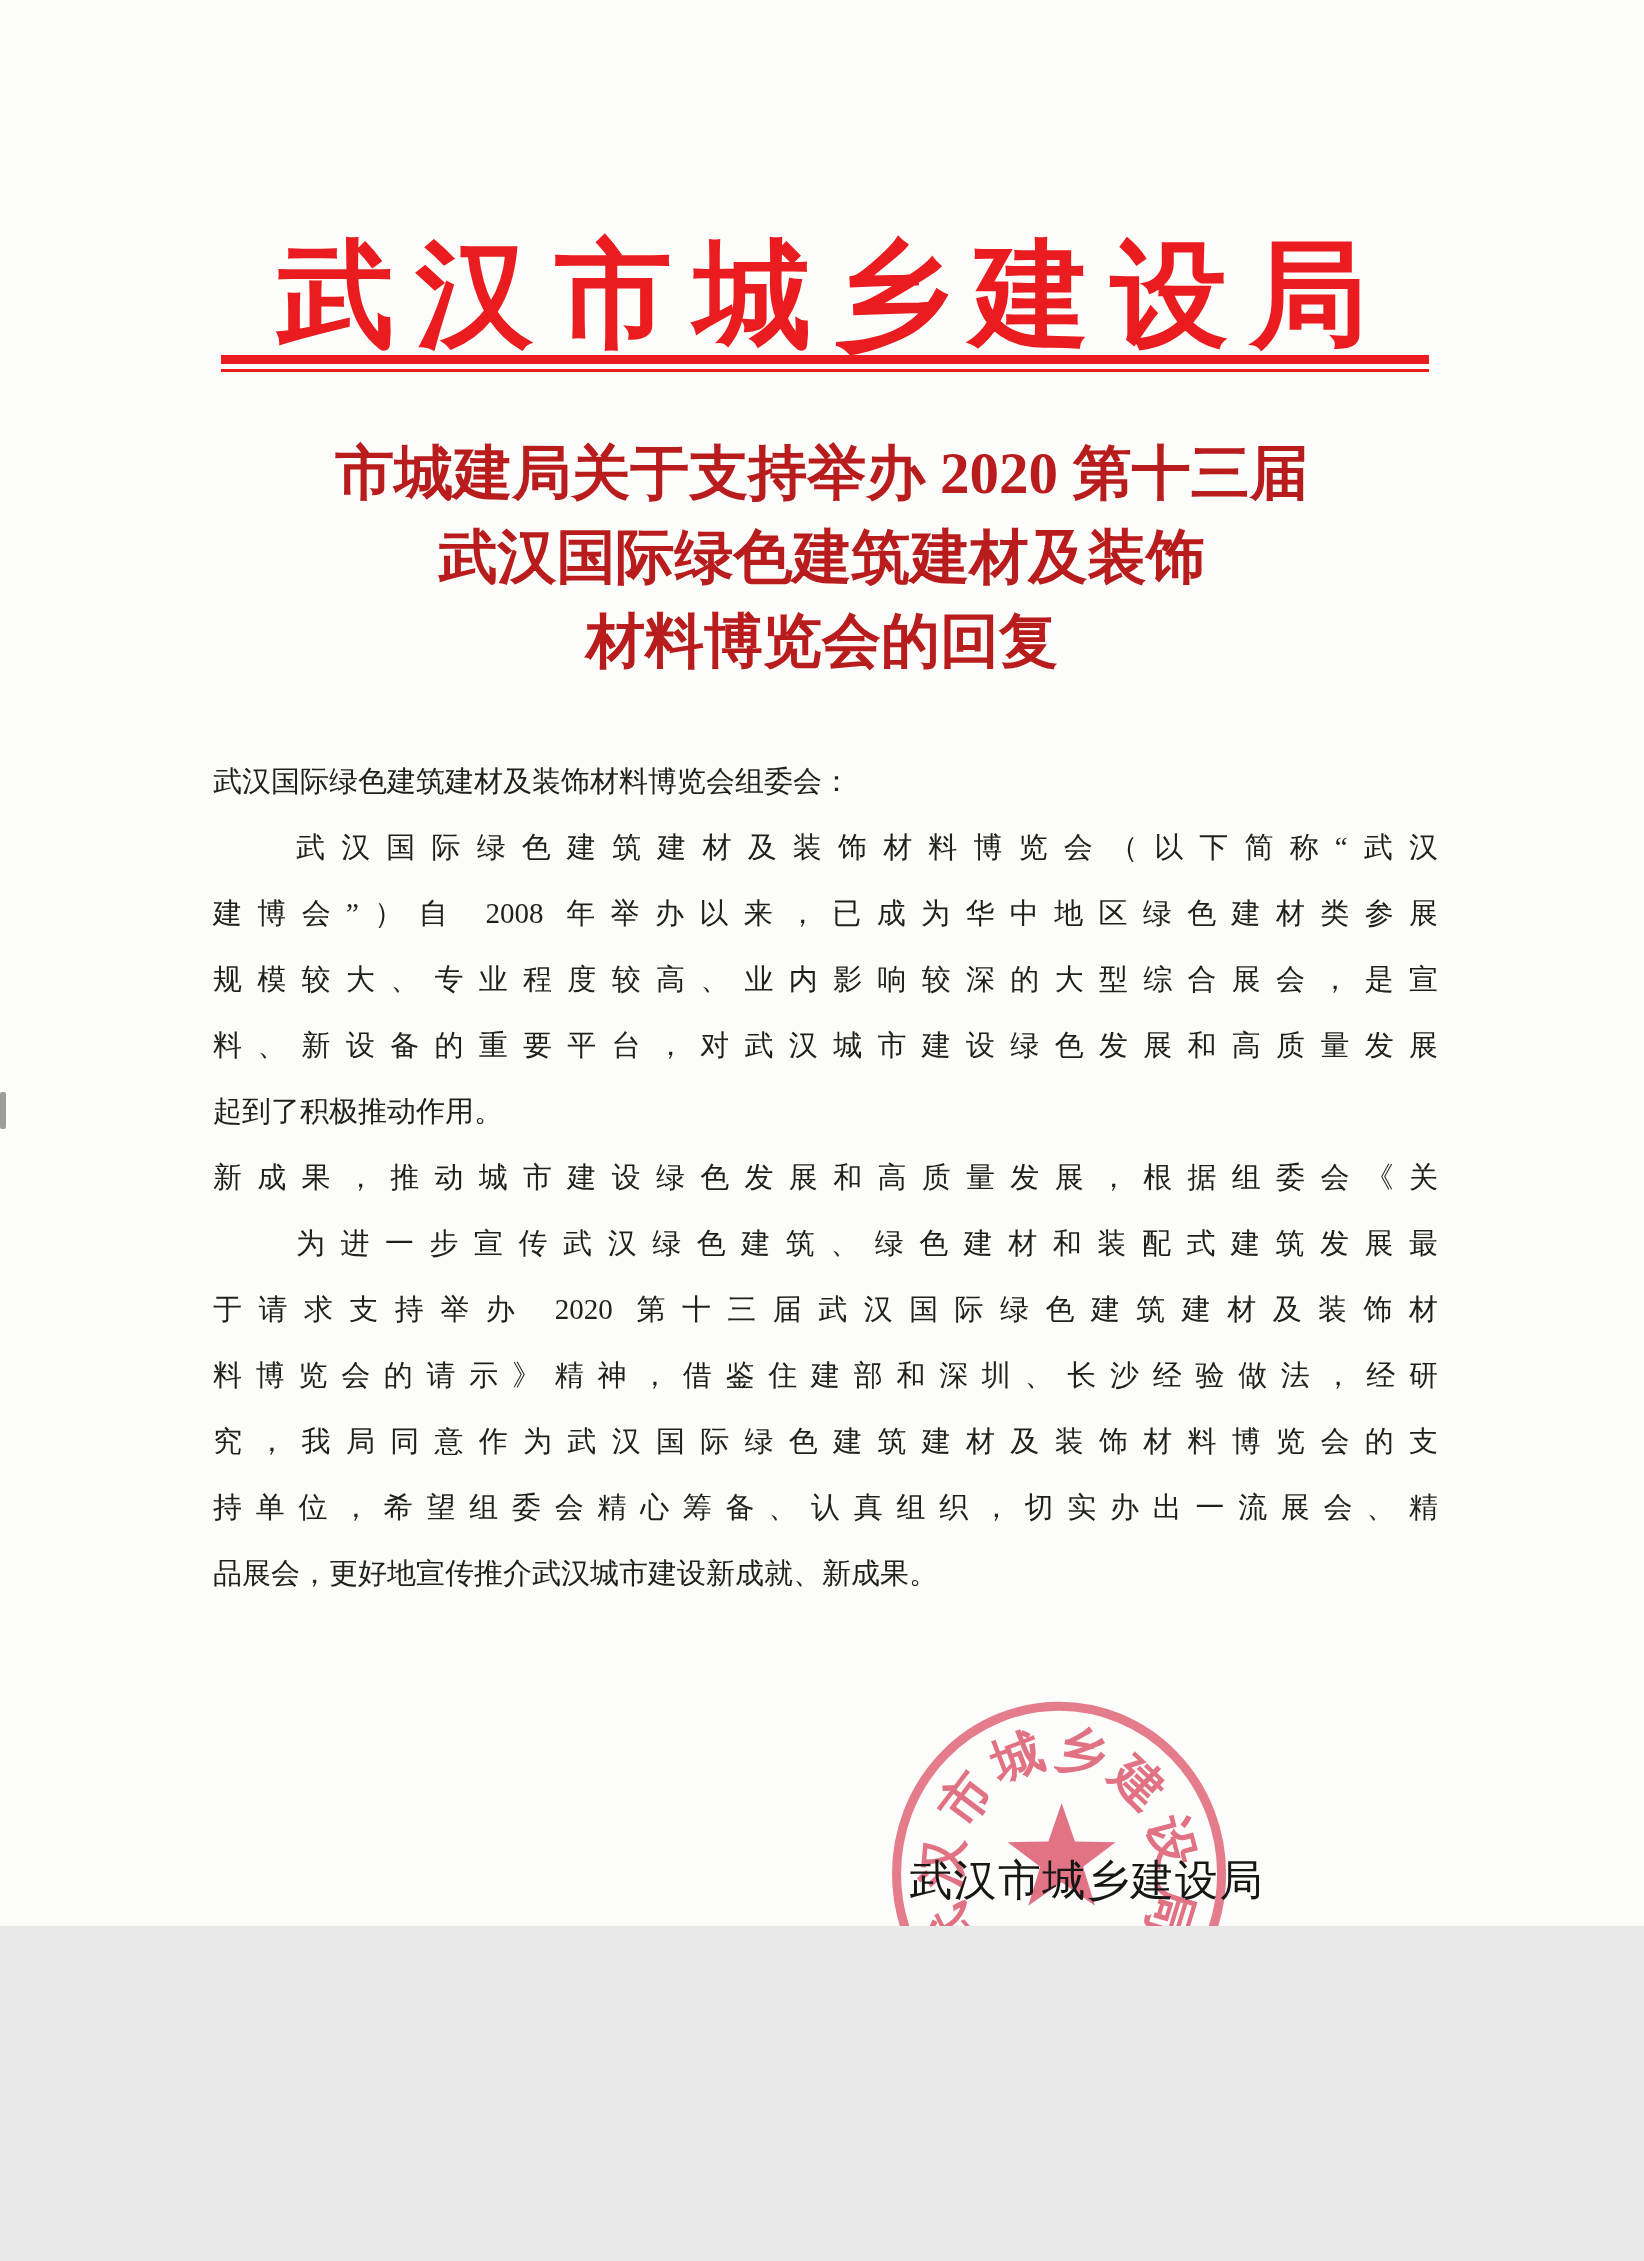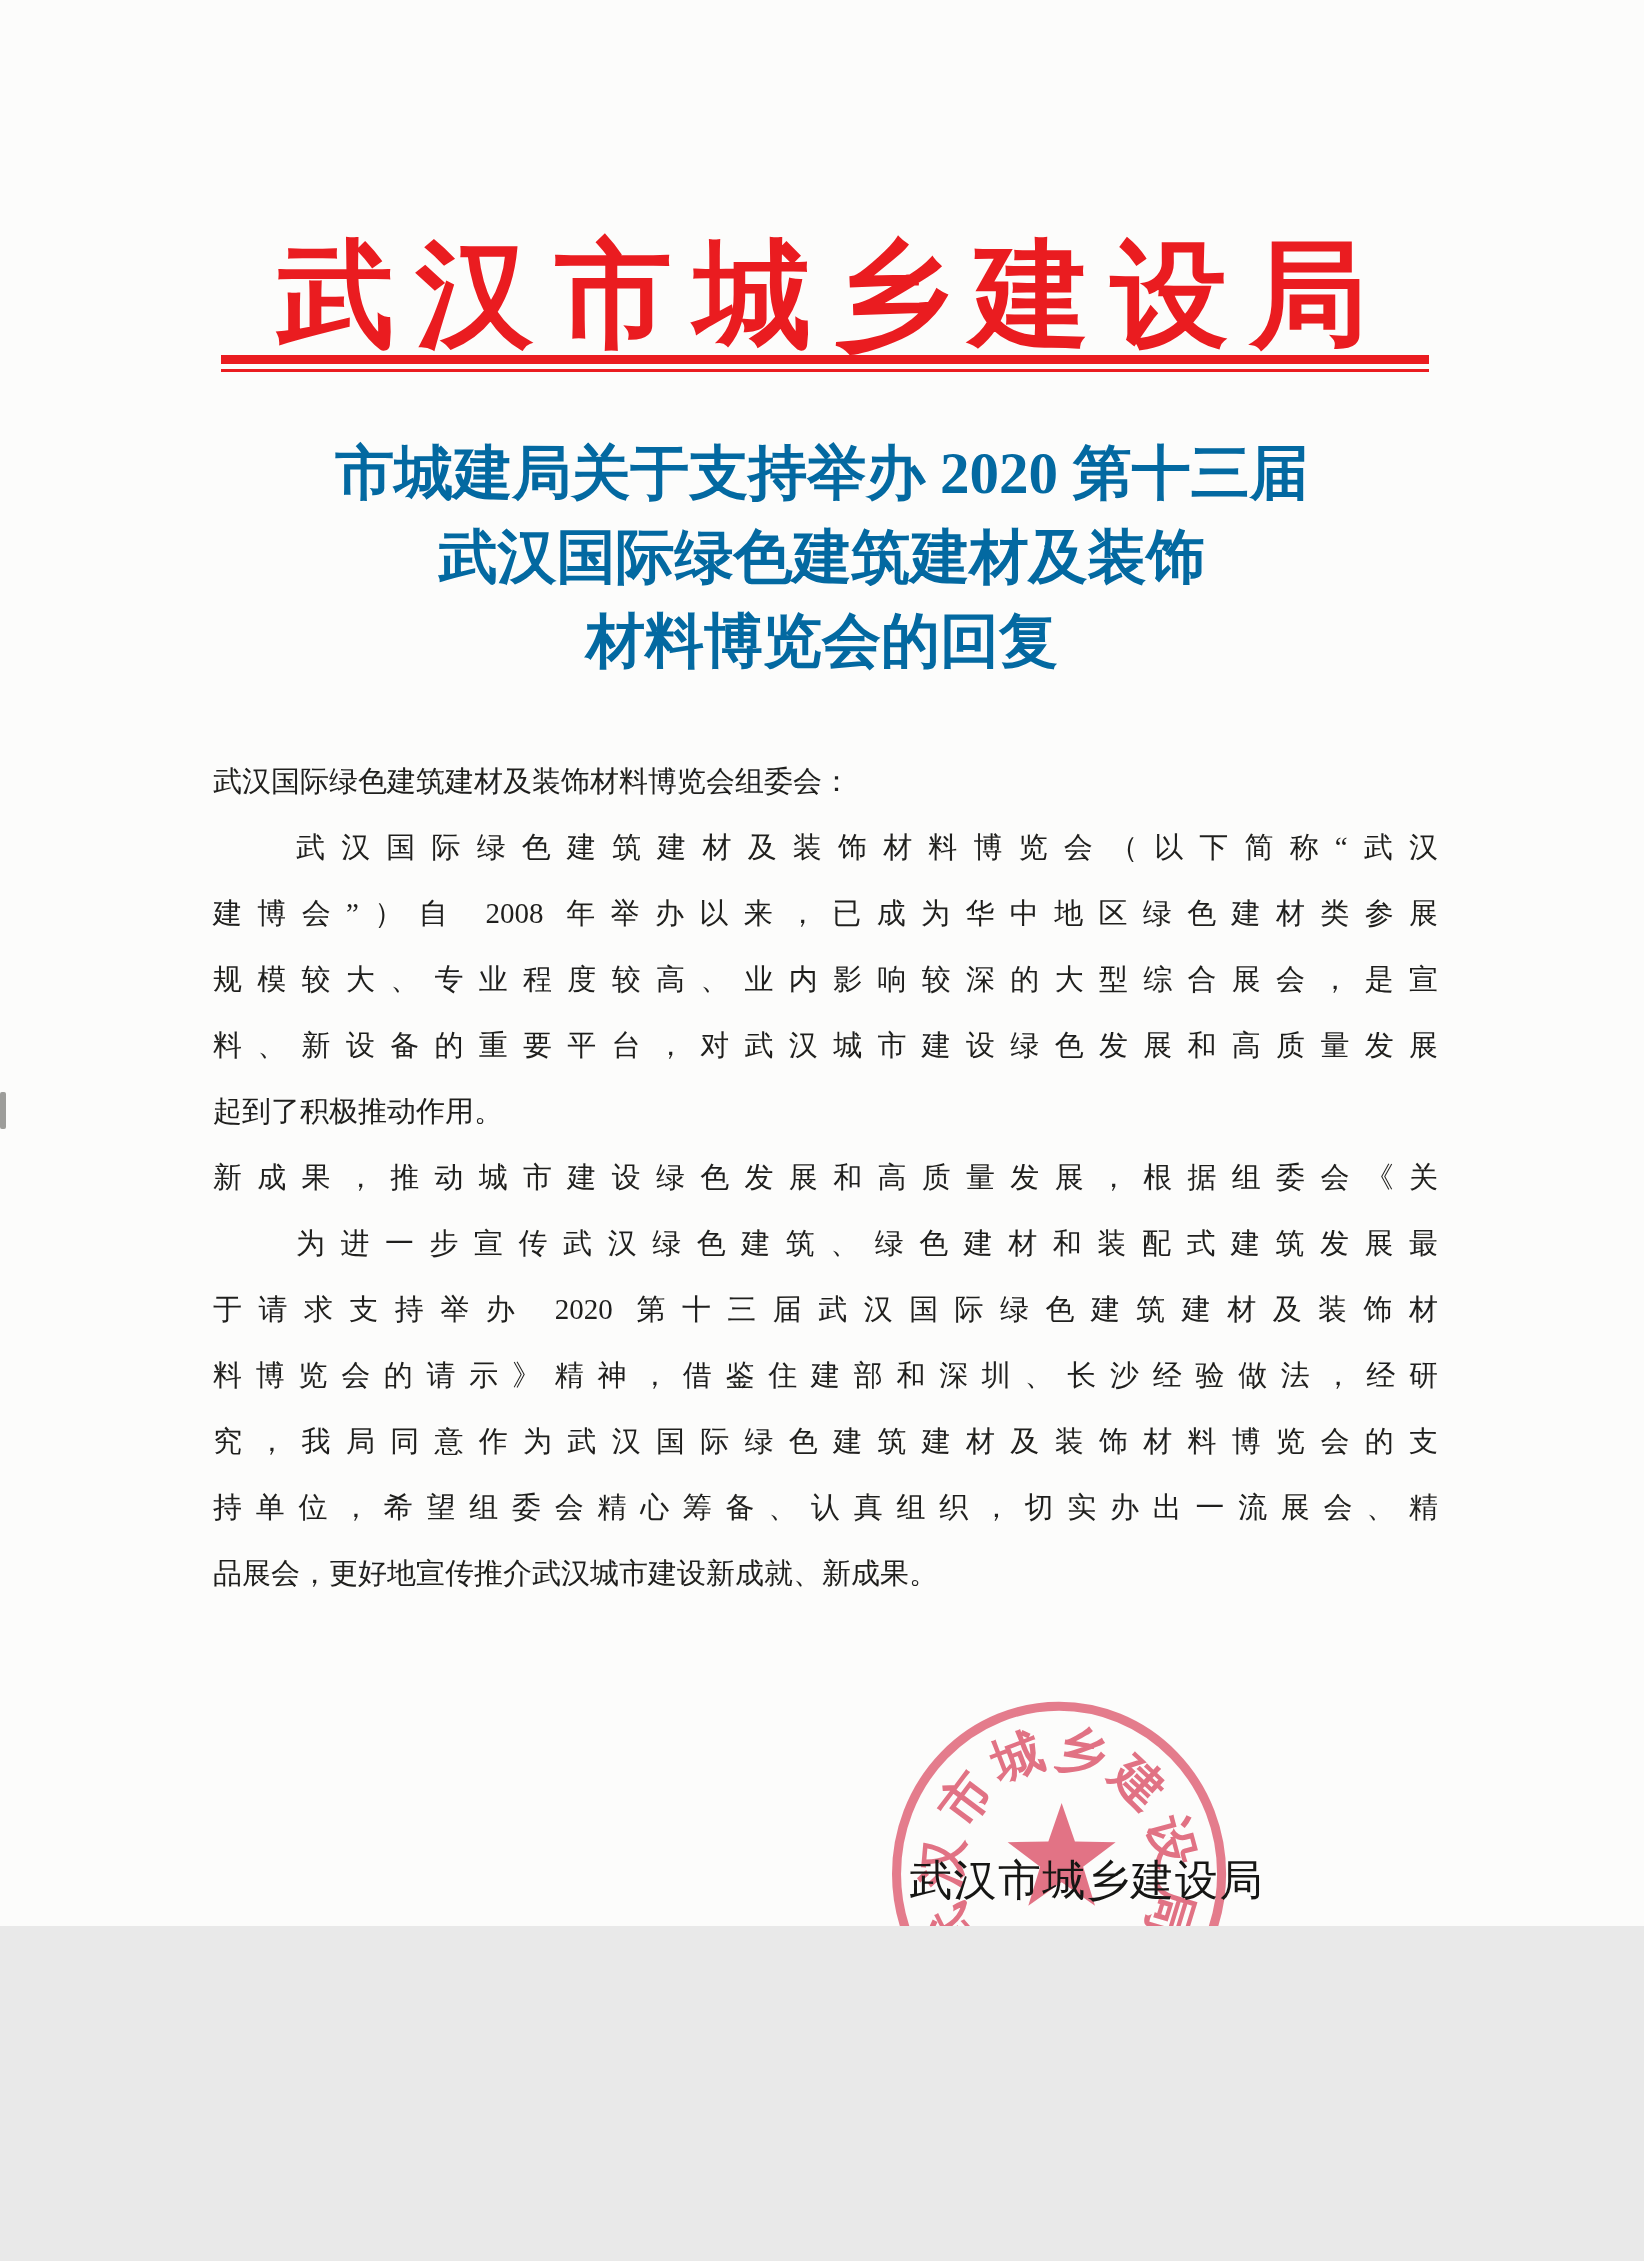--- a/index.html
+++ b/index.html
@@ -11,21 +11,21 @@
           color:var(--red);font-weight:900;font-size:117px;letter-spacing:22px;
           padding-left:22px;box-sizing:border-box;white-space:nowrap;}
 
   .rule{position:absolute;background:var(--red);}
   .hr-thick{left:221px;top:355px;width:1208px;height:9px;}
   .hr-thin {left:221px;top:369px;width:1208px;height:3.2px;}
   .fr-thin {left:220px;top:2082px;width:1257px;height:3.2px;}
   .fr-thick{left:220px;top:2090px;width:1257px;height:8.4px;}
 
   .title{position:absolute;top:431px;left:0;width:100%;text-align:center;
-         font-size:59px;font-weight:700;color:#0369a1;line-height:84px;}
+         font-size:59px;font-weight:700;color:#b91c1c;line-height:84px;}
   .title-line{white-space:pre;}
 
   .body{position:absolute;left:213px;top:748px;width:1225px;
         font-size:29px;line-height:66px;color:var(--ink);}
   .body .line{display:block;}
   .body .line.just{text-align:justify;text-align-last:justify;text-justify:inter-character;}
   .body .line.plain{text-align:left;}
   .body .line.indent{padding-left:83px;}
 
   .sig {position:absolute;left:889px;top:1852px;width:395px;text-align:center;

